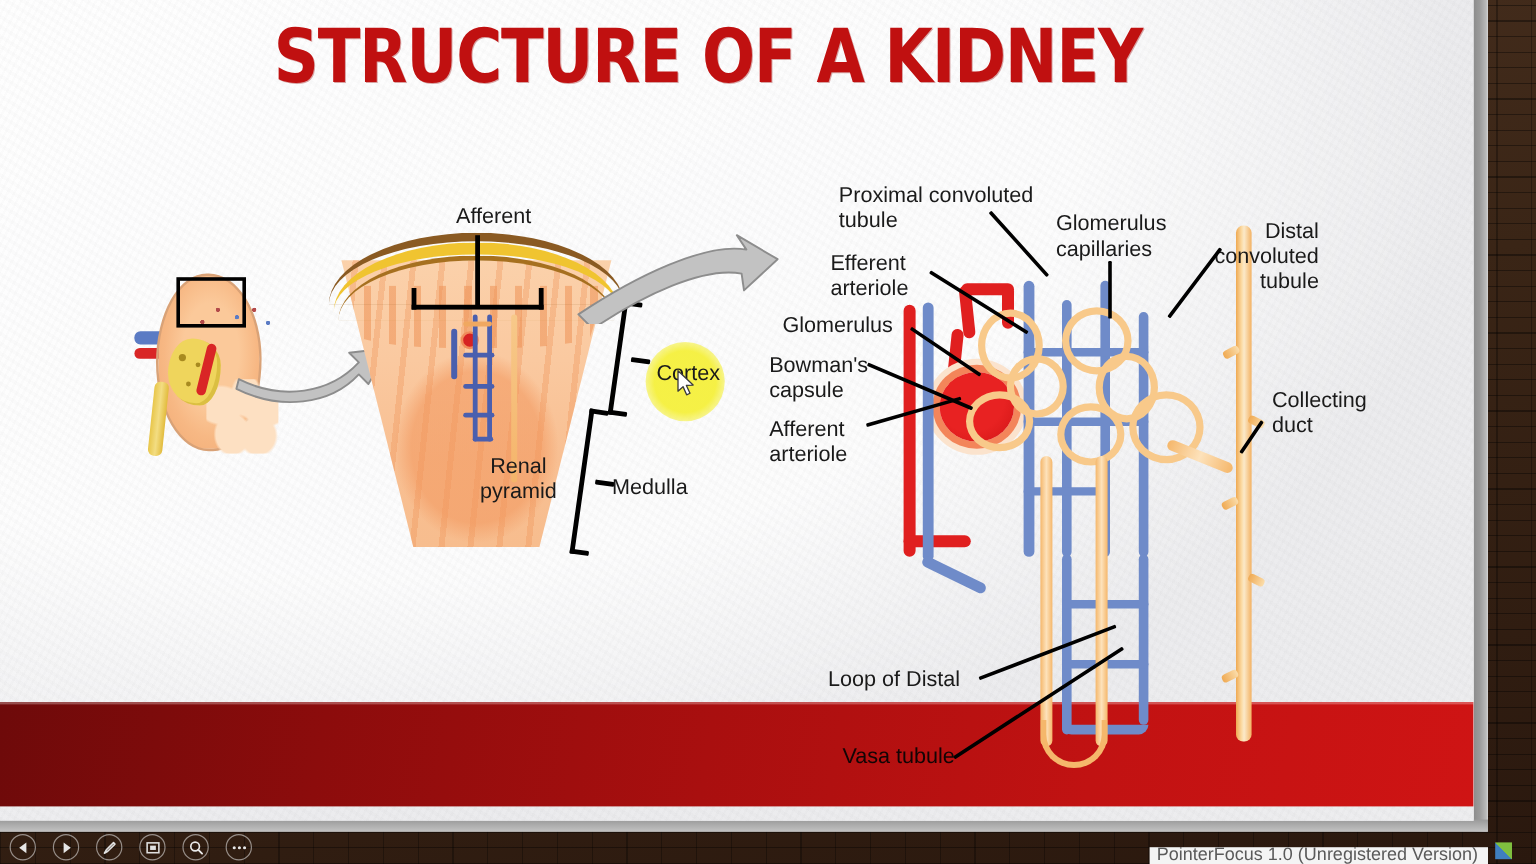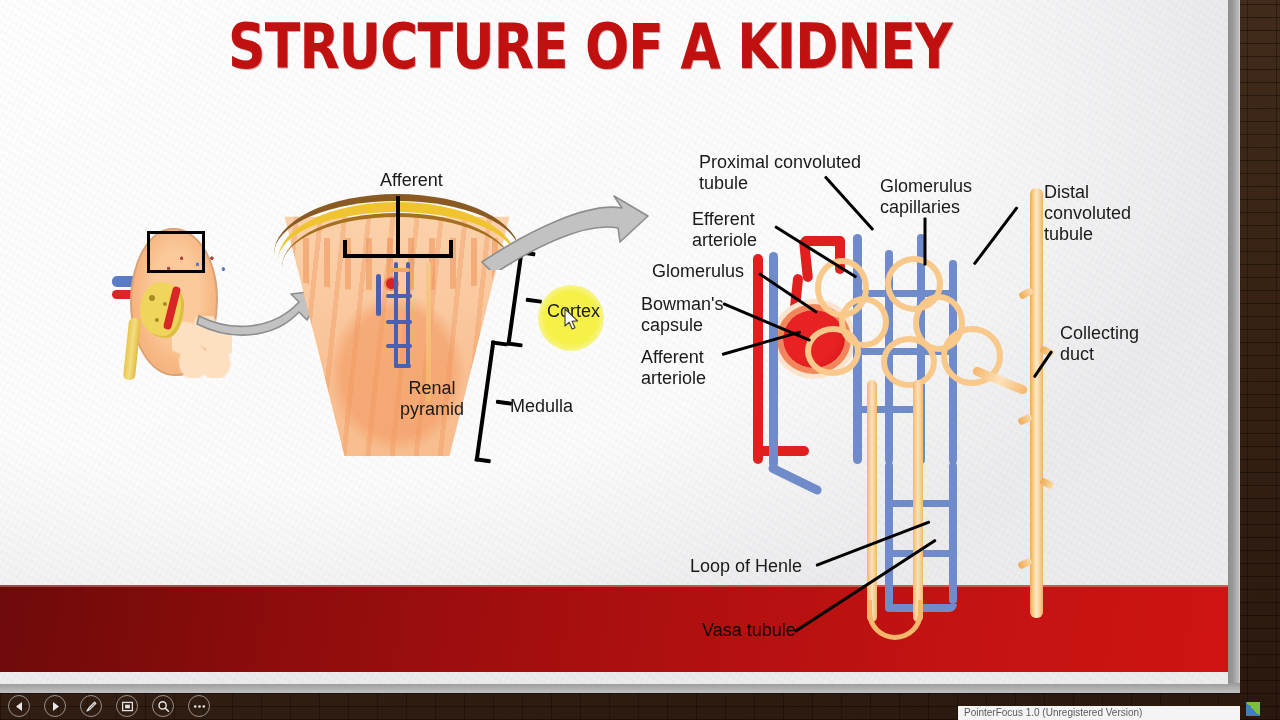--- a/index.html
+++ b/index.html
@@ -258,21 +258,21 @@
     border:1.6px solid rgba(235,235,235,.55);
     display:flex; align-items:center; justify-content:center;
   }
   .ctrlBtn svg{ display:block; }
 
   
   #watermark{
     position:absolute; left:958px; top:706px; width:282px; height:14px;
     background:#f4f4f4;
     font-family:"Liberation Sans", sans-serif;
-    font-size:10px; line-height:14px; color:#5a5a5a;
+    font-size:15px; line-height:14px; color:#5a5a5a;
     padding-left:6px; overflow:hidden; white-space:nowrap;
   }
   #trayIcons{
     position:absolute; left:1246px; top:702px; width:14px; height:14px;
     background:
       linear-gradient(45deg,#3f7fbf 0 50%, #7fbf3f 50% 100%);
   }
 </style>
 </head>
 <body>
@@ -425,30 +425,30 @@
     <div class="leader" style="left:723px; top:302px; width:95px; transform:rotate(23deg);"></div>
 
     <div class="lab" style="left:641px; top:347px;">Afferent
 arteriole</div>
     <div class="leader" style="left:722px; top:353px; width:82px; transform:rotate(-16deg);"></div>
 
     <div class="lab" style="left:880px; top:176px;">Glomerulus
 capillaries</div>
     <div class="leader" style="left:925px; top:216px; width:48px; transform:rotate(90deg); transform-origin:left center;"></div>
 
-    <div class="lab" style="left:1044px; top:182px;">Distal
+    <div class="lab" style="left:1012px; top:182px;text-align:right;">Distal
 convoluted
 tubule</div>
     <div class="leader" style="left:974px; top:263px; width:72px; transform:rotate(-53deg); transform-origin:left center;"></div>
 
     <div class="lab" style="left:1060px; top:323px;">Collecting
 duct</div>
     <div class="leader" style="left:1034px; top:376px; width:32px; transform:rotate(-56deg); transform-origin:left center;"></div>
 
-    <div class="lab" style="left:690px; top:556px;">Loop of Henle</div>
+    <div class="lab" style="left:690px; top:556px;">Loop of Distal</div>
     <div class="leader" style="left:816px; top:564px; width:122px; transform:rotate(-21deg);"></div>
 
     <div class="lab on-red" style="left:702px; top:620px;">Vasa tubule</div>
     <div class="leader" style="left:795px; top:630px; width:168px; transform:rotate(-33deg);"></div>
 
     <svg id="cursor" viewBox="0 0 16 24">
       <path d="M1 1 L1 18 L5.2 14.2 L8.2 21 L11 19.7 L8 13.2 L13.6 12.9 Z" fill="#ffffff" stroke="#3a3a3a" stroke-width="1.1" stroke-linejoin="round"></path>
     </svg>
 
   </div>

